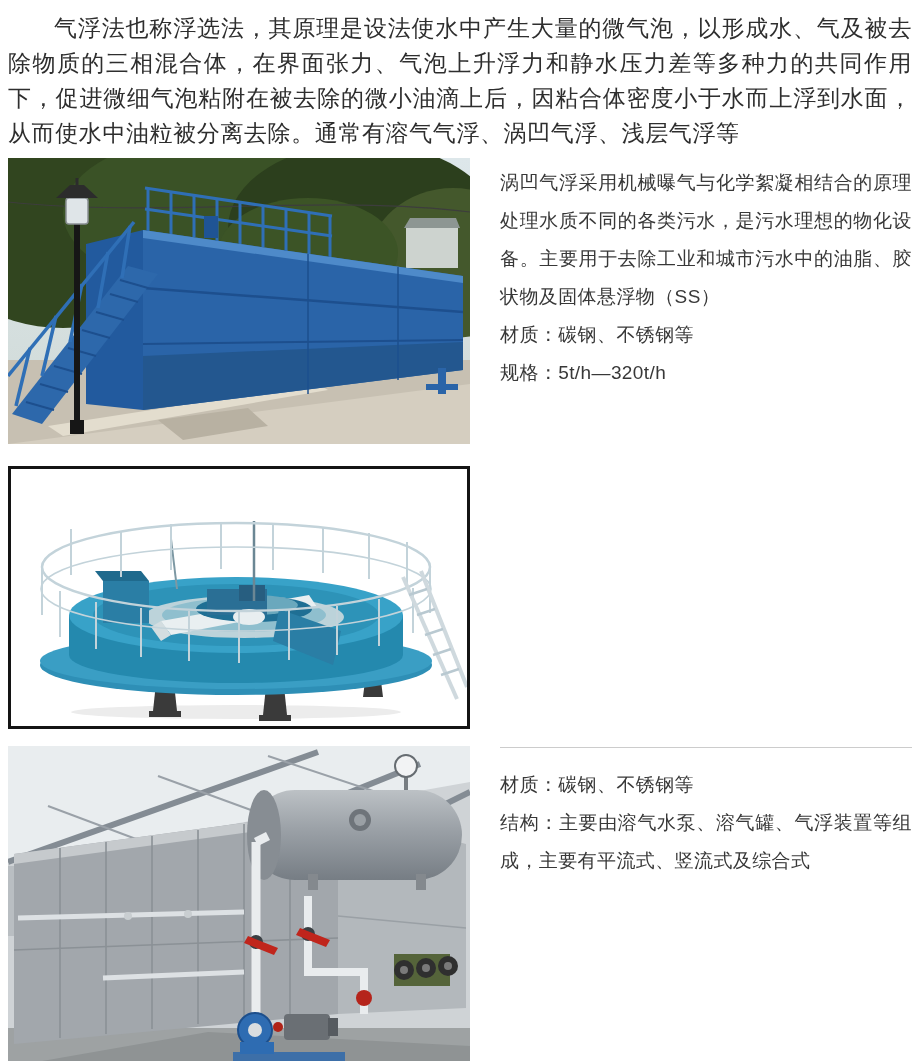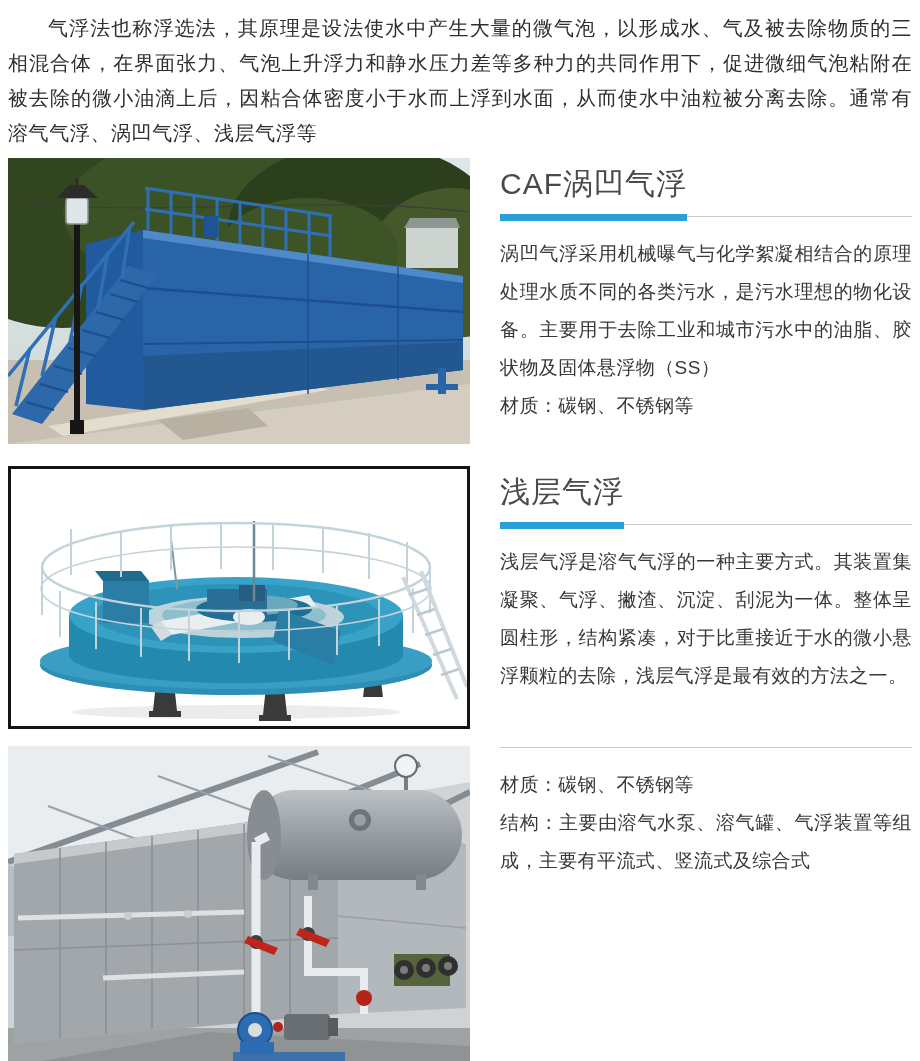--- a/index.html
+++ b/index.html
@@ -9,21 +9,21 @@
     overflow: hidden;
     background: #ffffff;
     font-family: "Liberation Sans", "DejaVu Sans", sans-serif;
     color: #333333;
   }
   .page { width: 920px; height: 1061px; position: relative; }
 
   
   .intro {
     margin: 11px 8px 0 8px;
-    font-size: 20px;
+    font-size: 23px;
     line-height: 35px;
     letter-spacing: 0.6px;
     text-align: justify;
     text-indent: 2em;
     color: #2e2e2e;
   }
 
   
   .row {
     display: flex;
@@ -163,26 +163,23 @@
           <rect x="58" y="40" width="22" height="26" rx="3" fill="#dfe5e8" stroke="#8a9094" stroke-width="1.5"></rect>
           <polygon points="48,40 90,40 76,27 62,27" fill="#2c2c2c"></polygon>
           <line x1="69" y1="27" x2="69" y2="20" stroke="#2c2c2c" stroke-width="3"></line>
         </g>
 
         <rect x="430" y="210" width="8" height="26" fill="#2a64a8"></rect>
         <rect x="418" y="226" width="32" height="6" fill="#2a64a8"></rect>
       </svg>
     </figure>
     <div class="col">
-      <div class="section-header">
-        <span class="section-title">CAF涡凹气浮</span>
-        <span class="header-rule"></span>
-      </div>
       <p class="body-text">涡凹气浮采用机械曝气与化学絮凝相结合的原理处理水质不同的各类污水，是污水理想的物化设备。主要用于去除工业和城市污水中的油脂、胶状物及固体悬浮物（SS）</p>
       <p class="body-text">材质：碳钢、不锈钢等</p>
+      <p class="body-text">规格：5t/h—320t/h</p>
     </div>
   </section>
 
   <section class="row row-2">
     <figure class="photo photo-2">
       <svg viewBox="0 0 456 257" preserveAspectRatio="none">
         <rect width="456" height="257" fill="#ffffff"></rect>
         <ellipse cx="225" cy="243" rx="165" ry="7" fill="#ececec"></ellipse>
 
         <g fill="#3a3a3a">
@@ -249,27 +246,20 @@
           <g stroke="#b9c9d1" stroke-width="2.5">
             <line x1="398" y1="126" x2="416" y2="120"></line>
               <line x1="406" y1="146" x2="424" y2="140"></line>
             <line x1="414" y1="166" x2="432" y2="160"></line>
               <line x1="422" y1="186" x2="440" y2="180"></line>
             <line x1="430" y1="206" x2="448" y2="200"></line>
           </g>
         </g>
       </svg>
     </figure>
-    <div class="col">
-      <div class="section-header">
-        <span class="section-title">浅层气浮</span>
-        <span class="header-rule"></span>
-      </div>
-      <p class="body-text">浅层气浮是溶气气浮的一种主要方式。其装置集凝聚、气浮、撇渣、沉淀、刮泥为一体。整体呈圆柱形，结构紧凑，对于比重接近于水的微小悬浮颗粒的去除，浅层气浮是最有效的方法之一。</p>
-    </div>
   </section>
 
   <section class="row row-3">
     <figure class="photo photo-3">
       <svg viewBox="0 0 462 321" preserveAspectRatio="none">
         <defs>
           <linearGradient id="cyl3" x1="0" y1="0" x2="0" y2="1">
             <stop offset="0" stop-color="#bcc1c5"></stop>
               <stop offset="0.45" stop-color="#9aa0a6"></stop>
               <stop offset="1" stop-color="#767d84"></stop>

